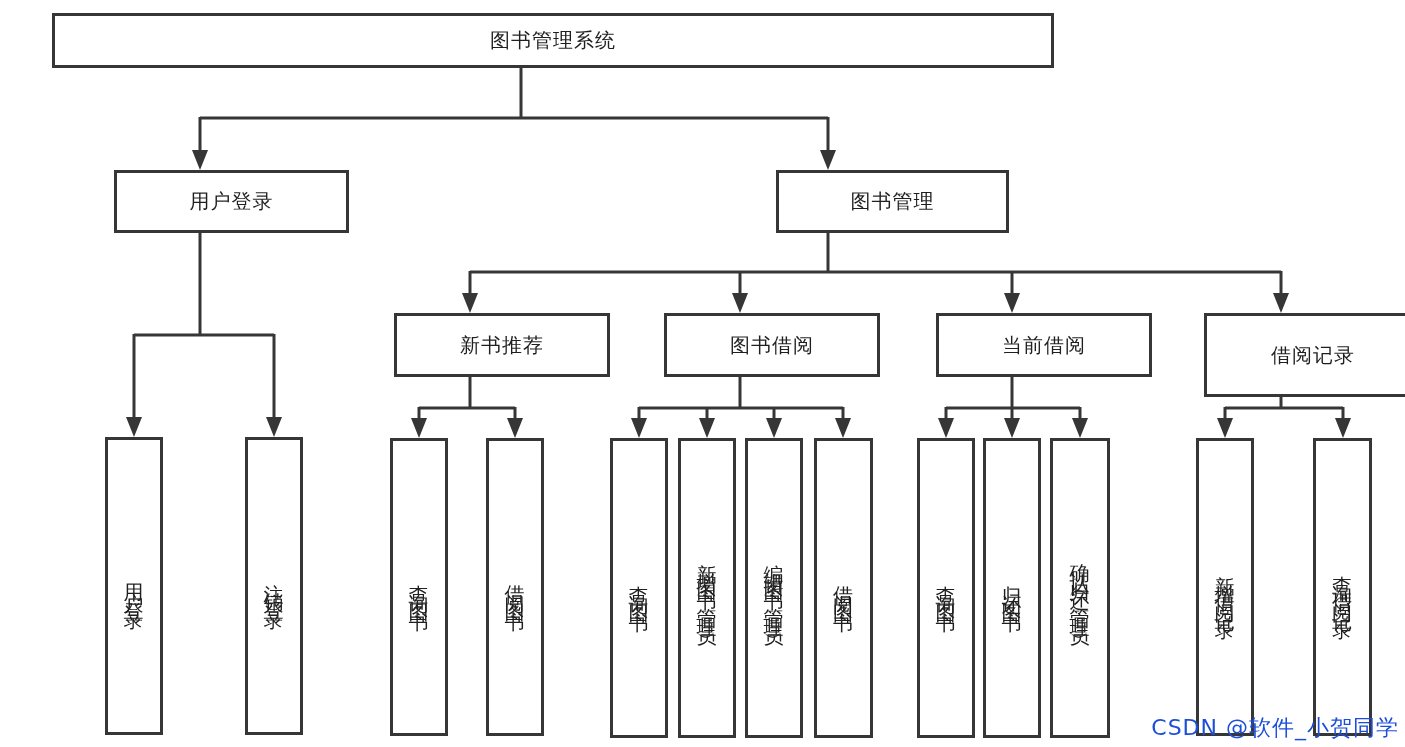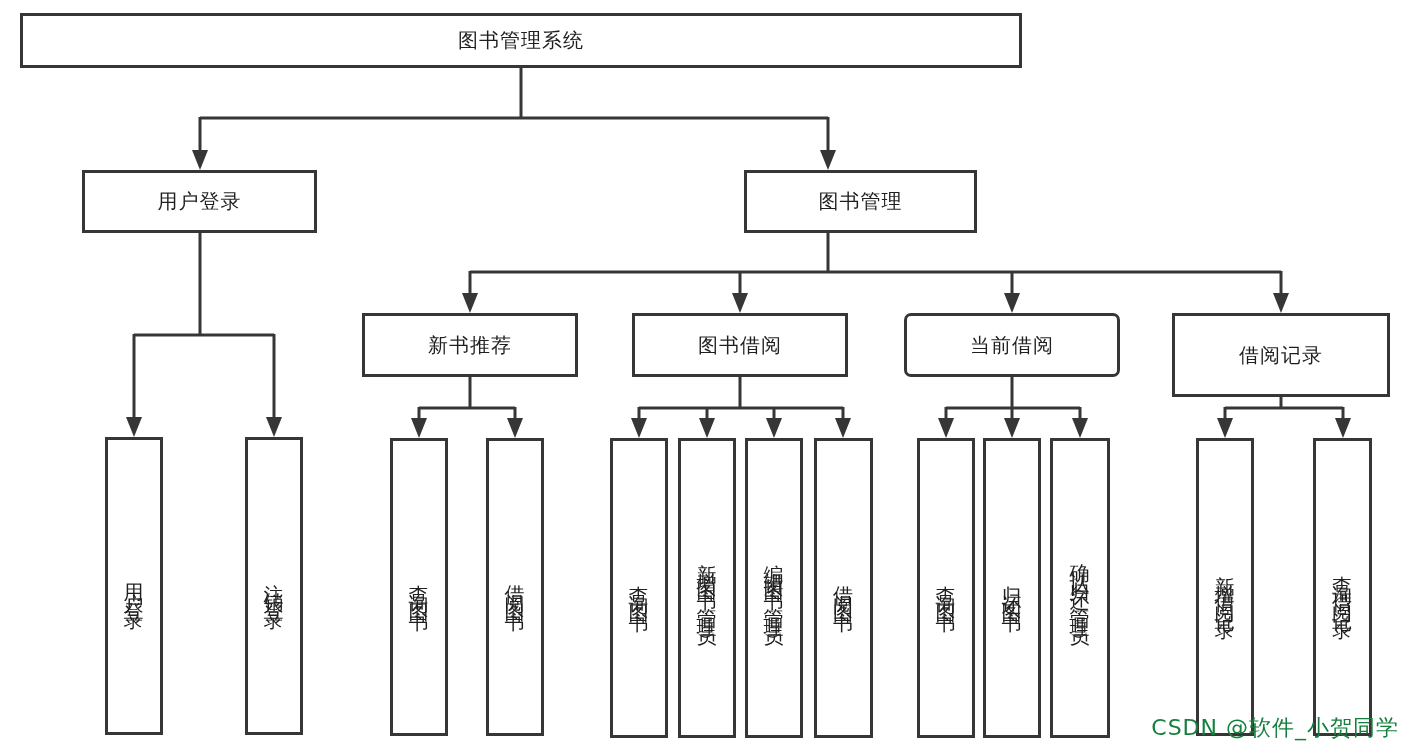--- a/index.html
+++ b/index.html
@@ -23,35 +23,35 @@
     border: 3px solid #363636;
     background: #ffffff;
     display: flex;
     align-items: center;
     justify-content: center;
     color: #1f1f1f;
     font-size: 20px;
     letter-spacing: 1px;
     white-space: nowrap;
   }
-  .hbox { text-align: center; }
+  .hbox { text-align: center; margin-left: 32px; }
   .vbox span {
     writing-mode: vertical-rl;
     text-orientation: mixed;
     letter-spacing: 9px;
     font-size: 20px;
     line-height: 1;
     color: #1f1f1f;
   }
   .watermark {
     position: absolute;
     right: 6px;
     bottom: 4px;
     font-size: 22px;
-    color: #15803d;
+    color: #1d4ed8;
     letter-spacing: 1px;
     white-space: nowrap;
   }
 </style>
 </head>
 <body>
 
 <div class="canvas">
 
   <svg class="connectors" viewBox="0 0 1405 747" xmlns="http://www.w3.org/2000/svg" stroke="#363636" stroke-width="3" fill="#363636">
@@ -130,21 +130,21 @@
     </g>
   </svg>
 
   <div class="box hbox" style="left:20px; top:13px; width:1002px; height:55px;">图书管理系统</div>
 
   <div class="box hbox" style="left:82px; top:170px; width:235px; height:63px;">用户登录</div>
   <div class="box hbox" style="left:744px; top:170px; width:233px; height:63px;">图书管理</div>
 
   <div class="box hbox" style="left:362px; top:313px; width:216px; height:64px;">新书推荐</div>
   <div class="box hbox" style="left:632px; top:313px; width:216px; height:64px;">图书借阅</div>
-  <div class="box hbox" style="left:904px; top:313px; width:216px; height:64px;border-radius:7px;">当前借阅</div>
+  <div class="box hbox" style="left:904px; top:313px; width:216px; height:64px;">当前借阅</div>
   <div class="box hbox" style="left:1172px; top:313px; width:218px; height:84px;">借阅记录</div>
 
   <div class="box vbox" style="left:105px; top:437px; width:58px; height:298px;">
     <span>用户登录</span>
   </div>
   <div class="box vbox" style="left:245px; top:437px; width:58px; height:298px;">
     <span>注销登录</span>
   </div>
 
   <div class="box vbox" style="left:390px; top:438px; width:58px; height:298px;">

